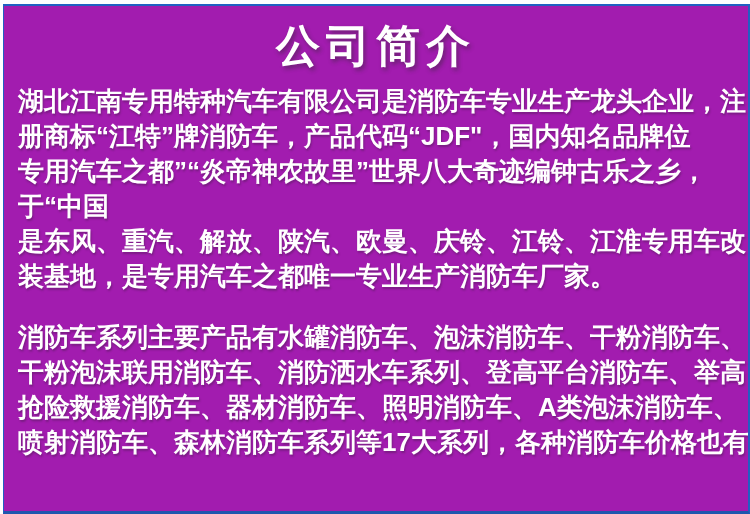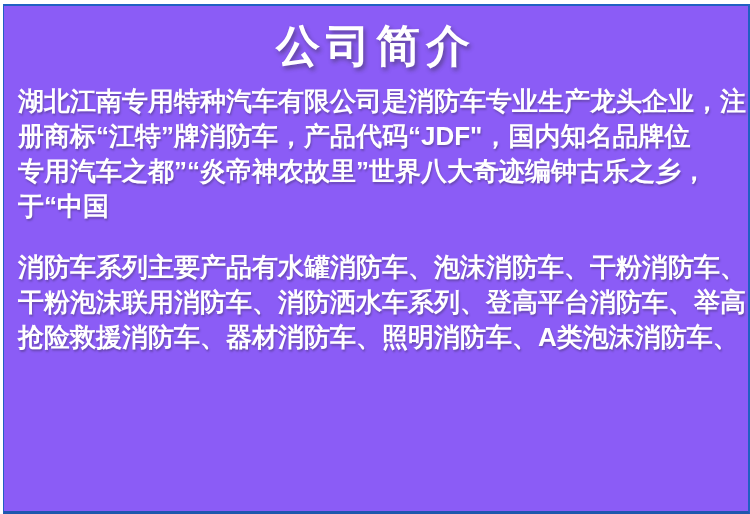--- a/index.html
+++ b/index.html
@@ -16,21 +16,21 @@
     width: 750px;
     height: 514px;
     background: #ffffff;
   }
   .panel {
     position: absolute;
     top: 4px;
     left: 3px;
     right: 0;
     bottom: 0;
-    background: #8b5cf6;
+    background: #a21caf;
     border-top: 2px solid #2160c2;
     border-left: 1px solid #2160c2;
     border-right: 2px solid #2160c2;
     border-bottom: 3px solid #1e57ae;
     box-sizing: border-box;
     overflow: hidden;
     color: #ffffff;
   }
   .title {
     margin: 0;
@@ -67,21 +67,24 @@
 
 <div class="page">
   <div class="panel">
     <h1 class="title">公司简介</h1>
     <div class="content">
       <div class="paragraph">
         <div class="text-line">湖北江南专用特种汽车有限公司是消防车专业生产龙头企业，注</div>
         <div class="text-line">册商标“江特”牌消防车，产品代码“JDF"，国内知名品牌位</div>
         <div class="text-line">专用汽车之都”“炎帝神农故里”世界八大奇迹编钟古乐之乡，</div>
         <div class="text-line">于“中国</div>
+        <div class="text-line">是东风、重汽、解放、陕汽、欧曼、庆铃、江铃、江淮专用车改</div>
+        <div class="text-line">装基地，是专用汽车之都唯一专业生产消防车厂家。</div>
       </div>
       <div class="paragraph">
         <div class="text-line">消防车系列主要产品有水罐消防车、泡沫消防车、干粉消防车、</div>
         <div class="text-line">干粉泡沫联用消防车、消防洒水车系列、登高平台消防车、举高</div>
         <div class="text-line">抢险救援消防车、器材消防车、照明消防车、A类泡沫消防车、</div>
+        <div class="text-line">喷射消防车、森林消防车系列等17大系列，各种消防车价格也有</div>
       </div>
     </div>
   </div>
 </div>
 
 </body></html>

